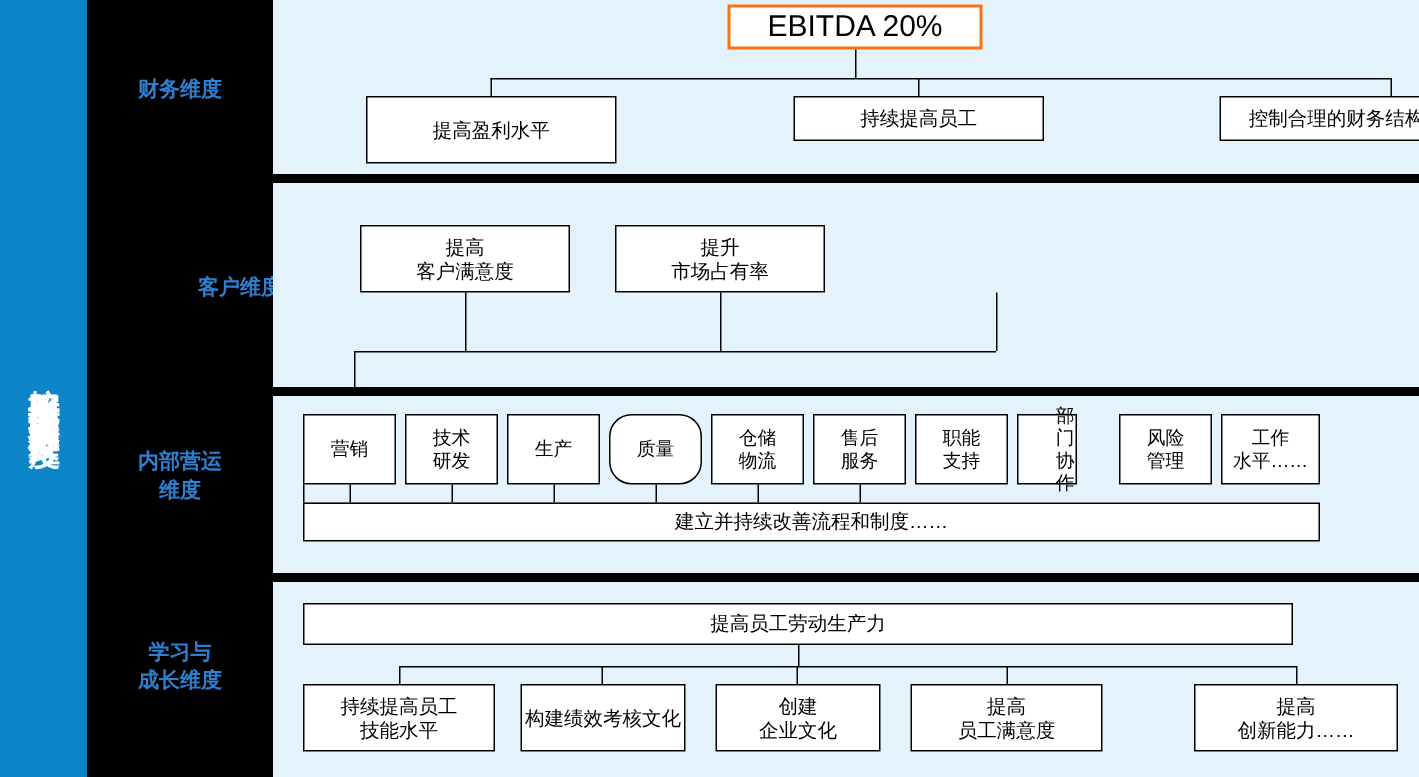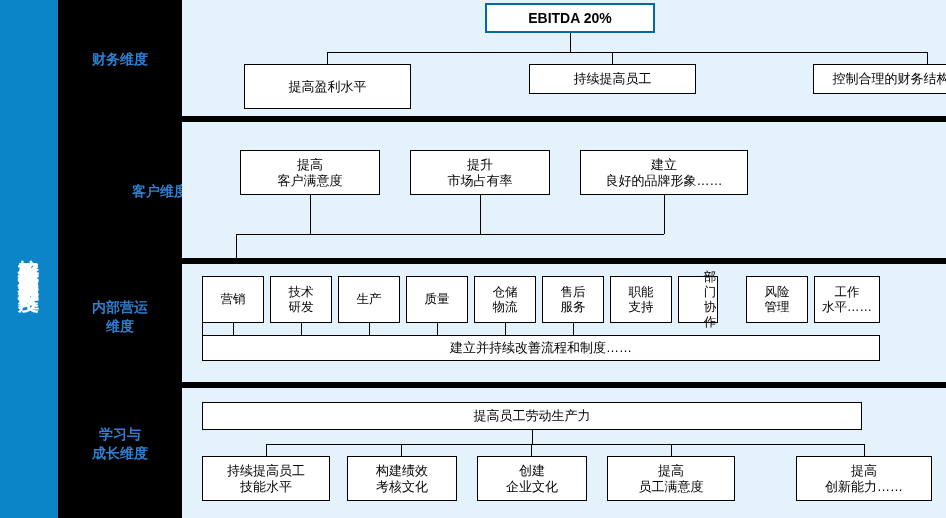--- a/index.html
+++ b/index.html
@@ -42,21 +42,21 @@
   }
 
   
   .box{
     position:absolute;background:#ffffff;border:1px solid #000000;
     box-sizing:border-box;
     display:flex;align-items:center;justify-content:center;text-align:center;
     font-size:13px;line-height:16px;color:#000000;
   }
   .box.small{font-size:12.5px;line-height:15px;}
-  .box.title{font-size:14px;font-weight:bold;border:2px solid #0369a1;}
+  .box.title{font-size:20px;font-weight:normal;border:2px solid #f97316;}
 
   
   .ln{position:absolute;background:#000000;}
   .lnv{width:1px;}
   .lnh{height:1px;}
 </style>
 </head>
 <body>
 
 <div id="root">
@@ -92,24 +92,20 @@
 
   <div class="band" style="top:122px;height:136px;">
     <div class="box" style="left:58px;top:28px;width:140px;height:45px;flex-direction:column;">
       <span>提高</span>
       <span>客户满意度</span>
     </div>
     <div class="box" style="left:228px;top:28px;width:140px;height:45px;flex-direction:column;">
       <span>提升</span>
       <span>市场占有率</span>
     </div>
-    <div class="box" style="left:398px;top:28px;width:168px;height:45px;flex-direction:column;">
-      <span>建立</span>
-      <span>良好的品牌形象……</span>
-    </div>
 
     <div class="ln lnv" style="left:128px;top:73px;height:39px;"></div>
     <div class="ln lnv" style="left:298px;top:73px;height:39px;"></div>
     <div class="ln lnv" style="left:482px;top:73px;height:39px;"></div>
     <div class="ln lnh" style="left:54px;top:112px;width:428px;"></div>
     <div class="ln lnv" style="left:54px;top:112px;height:24px;"></div>
   </div>
   <div class="band-sep" style="top:258px;"></div>
 
   <div class="band" style="top:264px;height:118px;">
@@ -119,21 +115,21 @@
       <span></span>
     </div>
     <div class="box small" style="left:88px;top:12px;width:62px;height:47px;flex-direction:column;">
       <span>技术</span>
       <span>研发</span>
     </div>
     <div class="box small" style="left:156px;top:12px;width:62px;height:47px;flex-direction:column;">
       <span>生产</span>
       <span></span>
     </div>
-    <div class="box small" style="left:224px;top:12px;width:62px;height:47px;flex-direction:column;">
+    <div class="box small" style="left:224px;top:12px;width:62px;height:47px;flex-direction:column;border-radius:15px;">
       <span>质量</span>
       <span></span>
     </div>
     <div class="box small" style="left:292px;top:12px;width:62px;height:47px;flex-direction:column;">
       <span>仓储</span>
       <span>物流</span>
     </div>
     <div class="box small" style="left:360px;top:12px;width:62px;height:47px;flex-direction:column;">
       <span>售后</span>
       <span>服务</span>
@@ -177,21 +173,21 @@
     <div class="ln lnv" style="left:84px;top:56px;height:12px;"></div>
     <div class="ln lnv" style="left:219px;top:56px;height:12px;"></div>
     <div class="ln lnv" style="left:349px;top:56px;height:12px;"></div>
     <div class="ln lnv" style="left:489px;top:56px;height:12px;"></div>
     <div class="ln lnv" style="left:682px;top:56px;height:12px;"></div>
 
     <div class="box" style="left:20px;top:68px;width:128px;height:45px;flex-direction:column;">
       <span>持续提高员工</span>
       <span>技能水平</span>
     </div>
-    <div class="box" style="left:165px;top:68px;width:110px;height:45px;flex-direction:column;">
+    <div class="box" style="left:165px;top:68px;width:110px;height:45px;flex-direction:row;">
       <span>构建绩效</span>
       <span>考核文化</span>
     </div>
     <div class="box" style="left:295px;top:68px;width:110px;height:45px;flex-direction:column;">
       <span>创建</span>
       <span>企业文化</span>
     </div>
     <div class="box" style="left:425px;top:68px;width:128px;height:45px;flex-direction:column;">
       <span>提高</span>
       <span>员工满意度</span>

